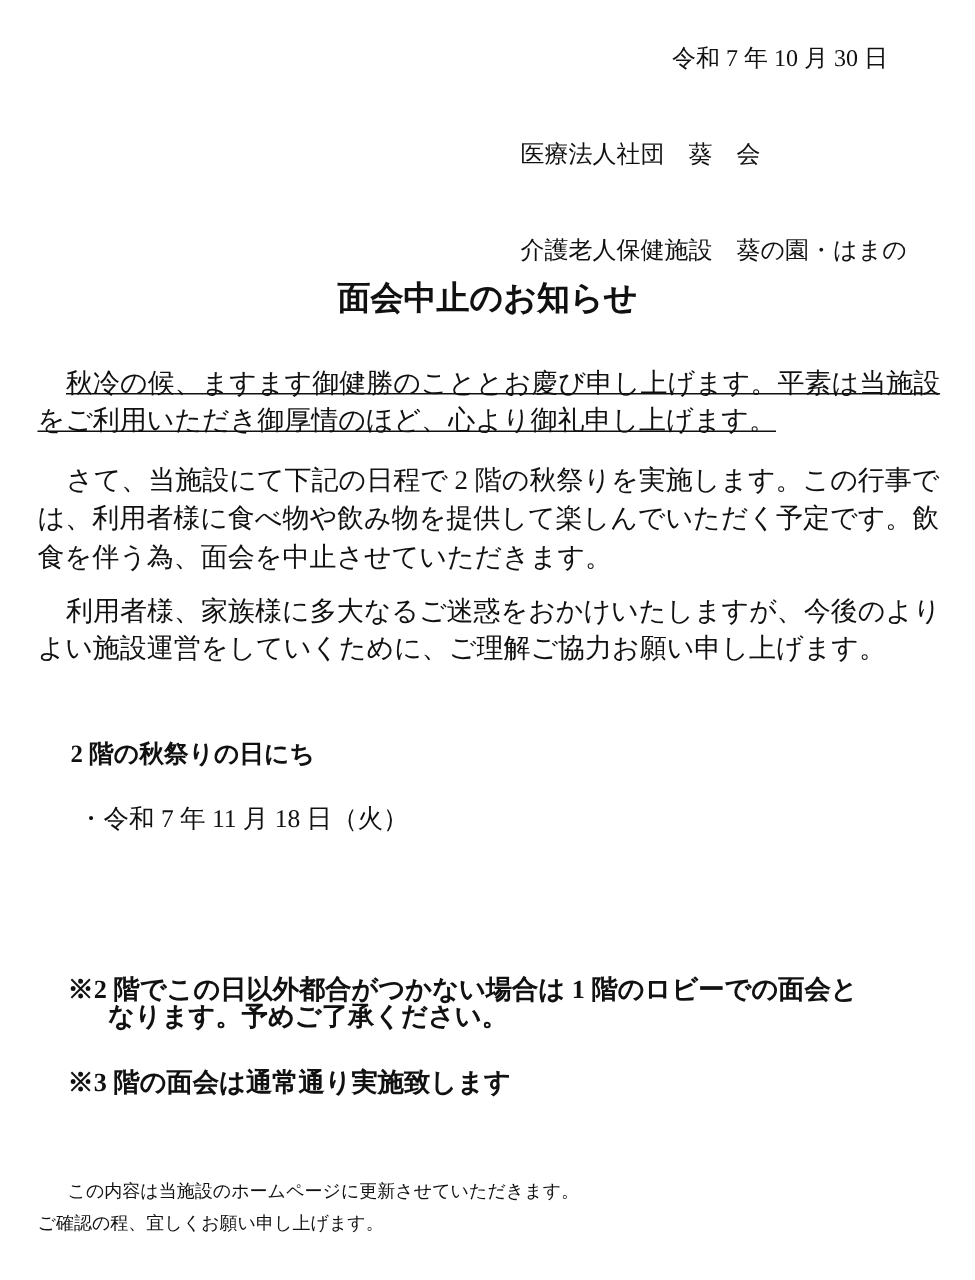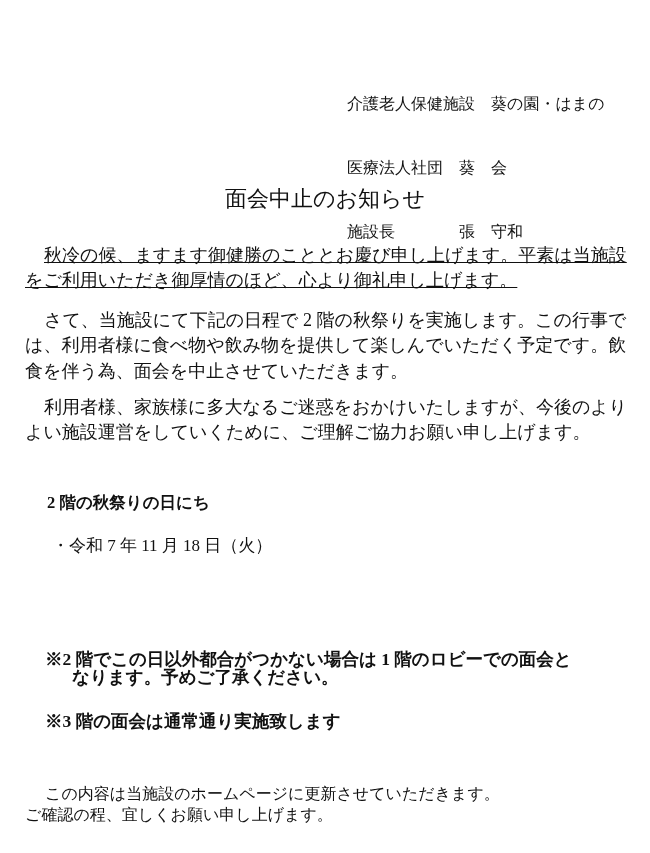--- a/index.html
+++ b/index.html
@@ -31,21 +31,21 @@
     font-size: 16px;
     line-height: 21.4px;
     white-space: pre;
   }
   .doc-title {
     left: 0;
     top: 184px;
     width: 650px;
     text-align: center;
     font-size: 22px;
-    font-weight: 400;
+    font-weight: 700;
     line-height: 30px;
   }
   .para {
     left: 25px;
     width: 618px;
     font-size: 18px;
     line-height: 25.4px;
     text-indent: 19px;
     white-space: pre;
   }
@@ -73,36 +73,36 @@
     white-space: pre;
   }
   .note-l1 { left: 45px; top: 619px; margin-top: 28px; }
   .note-l2 { left: 72px; top: 665px; }
   .note-l3 { left: 45px; top: 709px; }
 
   .closing {
     left: 25px;
     top: 784px;
     width: 618px;
-    font-size: 16px;
+    font-size: 12px;
     line-height: 20.5px;
     text-indent: 20px;
     white-space: pre;
   }
 </style>
 </head>
 <body>
 
 <div class="page">
 
+  <p class="abs date-line">令和 7 年 10 月 30 日</p>
 
   <div class="abs sender-block">
+    <div>医療法人社団　葵　会</div>
     <div>介護老人保健施設　葵の園・はまの</div>
-    <div>医療法人社団　葵　会</div>
-    <div>施設長　　　　張　守和</div>
   </div>
 
   <h1 class="abs doc-title">面会中止のお知らせ</h1>
 
   <p class="abs para p1">秋冷の候、ますます御健勝のこととお慶び申し上げます。平素は当施設
 をご利用いただき御厚情のほど、心より御礼申し上げます。</p>
 
   <p class="abs para p2">さて、当施設にて下記の日程で 2 階の秋祭りを実施します。この行事で
 は、利用者様に食べ物や飲み物を提供して楽しんでいただく予定です。飲
 食を伴う為、面会を中止させていただきます。</p>

